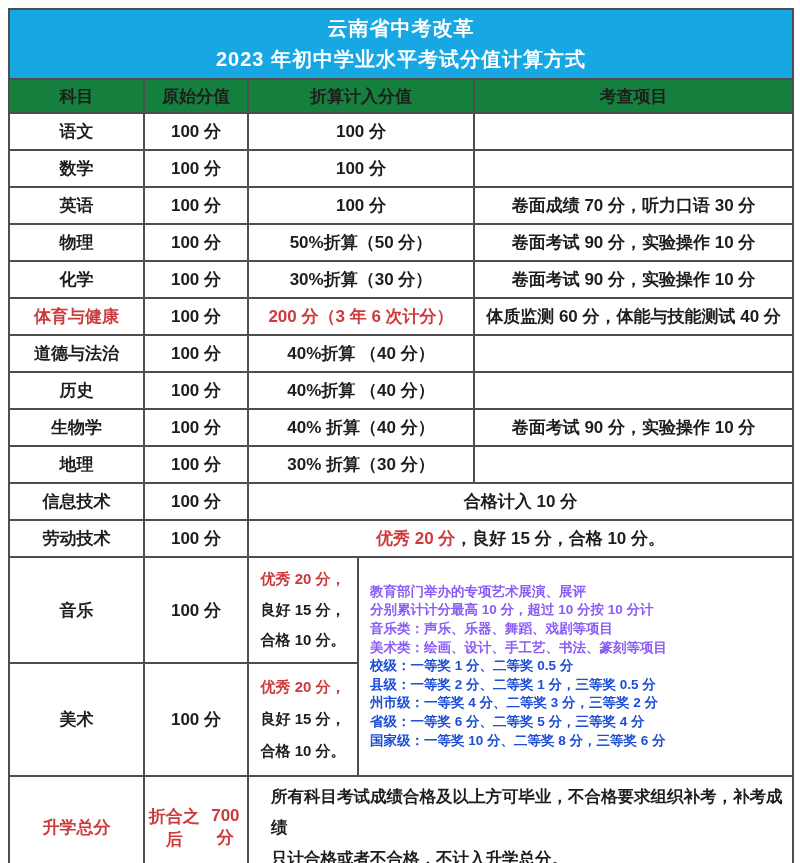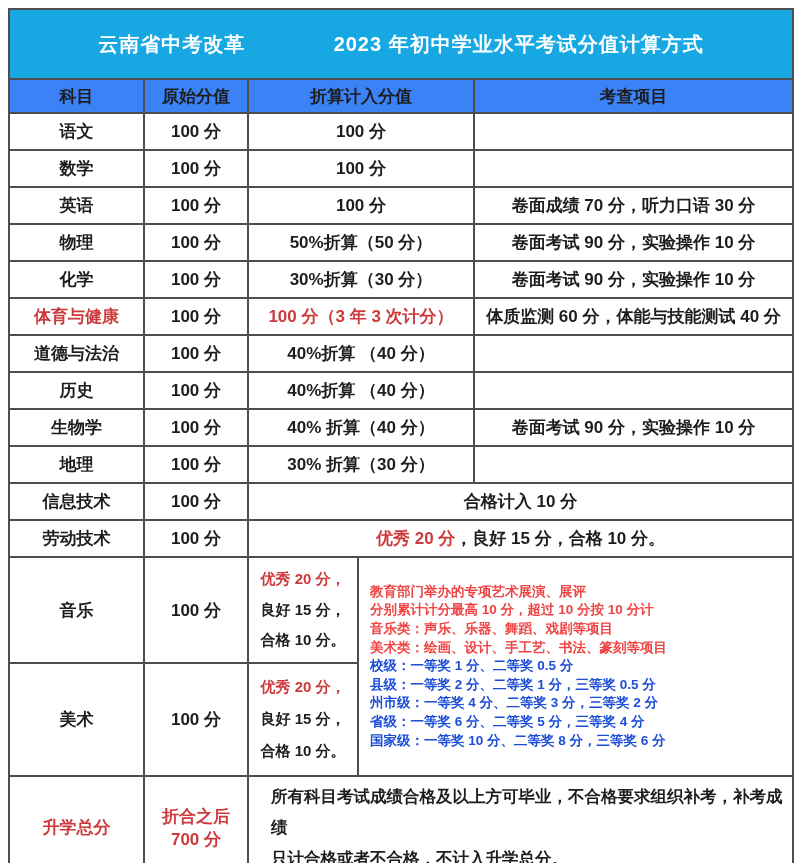--- a/index.html
+++ b/index.html
@@ -25,31 +25,32 @@
     vertical-align: middle;
     font-size: 17px;
     font-weight: 600;
     padding: 0;
     overflow: hidden;
   }
   .banner-cell { background: #17a8e3; height: 70px; }
   .banner-inner {
     height: 66px;
     display: flex;
+    flex-direction: column;
     justify-content: space-evenly;
     align-items: center;
   }
   .banner-line {
     color: #ffffff;
     font-size: 20px;
     font-weight: 700;
     letter-spacing: 1px;
   }
   .colhead-row th {
-    background: #3b82f6;
+    background: #15803d;
     height: 34px;
     font-size: 17px;
     font-weight: 700;
   }
   .r td { height: 37px; }
   .red { color: #cd3a3c; }
   .rating-cell { height: 100%; }
   .rating-inner {
     display: flex;
     flex-direction: column;
@@ -61,28 +62,28 @@
   .music-row .rating-inner { height: 102px; }
   .art-row td { height: 113px; }
   .art-row .rating-inner { height: 109px; }
   .arts-cell {
     text-align: left;
     padding: 6px 6px 6px 11px;
     font-size: 13.5px;
     line-height: 18.6px;
     font-weight: 700;
   }
-  .arts-cell .red-ln { color: #ef4444; }
+  .arts-cell .red-ln { color: #8b5cf6; }
   .arts-cell .blk-ln { color: #1d4ed8; font-weight: 600; }
   .total-row td { height: 70px; }
   .total-score-inner {
     height: 66px;
     display: flex;
-    flex-direction: column;
-    justify-content: center;
+    flex-direction: row;
+    justify-content: flex-end;
     align-items: center;
     font-size: 17px;
   }
   .total-note-cell {
     text-align: left;
     padding: 4px 6px 4px 22px;
     font-size: 16.5px;
     line-height: 31px;
   }
   .stub-row td { height: 5px; border-bottom: none; }
@@ -141,21 +142,21 @@
     </tr>
     <tr class="r">
       <td>化学</td>
       <td>100 分</td>
       <td colspan="2">30%折算（30 分）</td>
       <td>卷面考试 90 分，实验操作 10 分</td>
     </tr>
     <tr class="r">
       <td class="red">体育与健康</td>
       <td>100 分</td>
-      <td colspan="2" class="red">100 分（3 年 3 次计分）</td>
+      <td colspan="2" class="red">200 分（3 年 6 次计分）</td>
       <td>体质监测 60 分，体能与技能测试 40 分</td>
     </tr>
     <tr class="r">
       <td>道德与法治</td>
       <td>100 分</td>
       <td colspan="2">40%折算 （40 分）</td>
       <td></td>
     </tr>
     <tr class="r">
       <td>历史</td>

